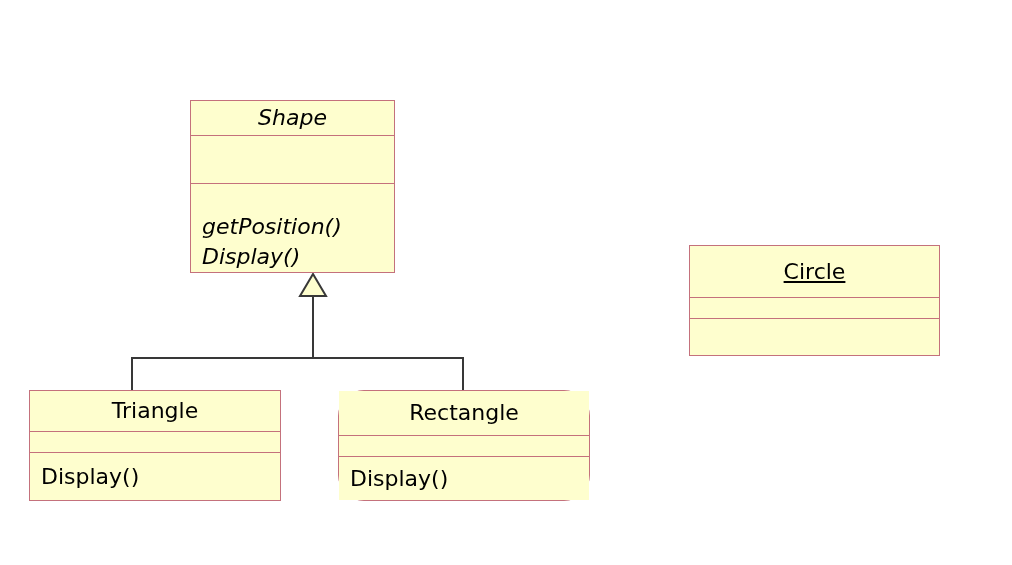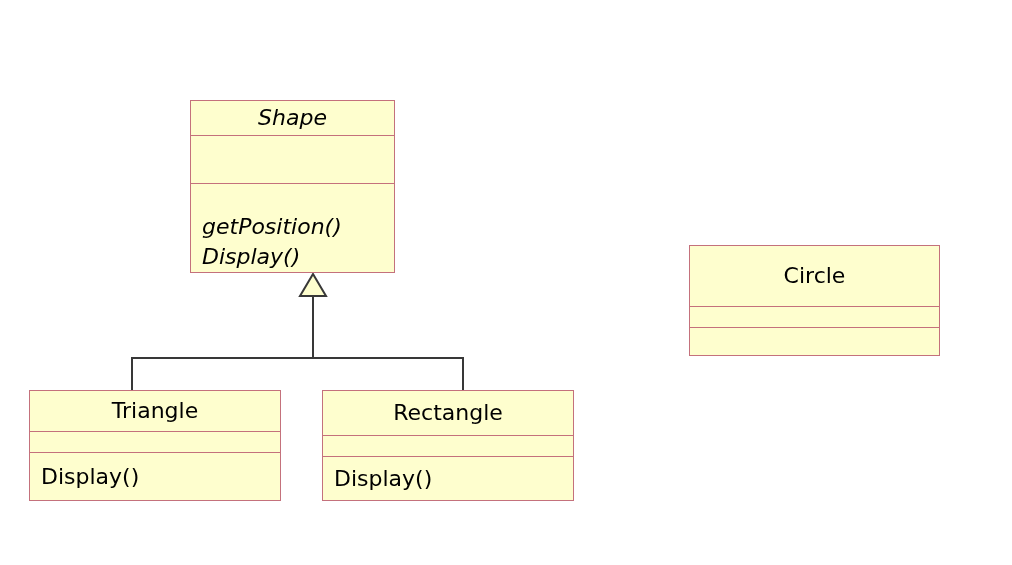--- a/index.html
+++ b/index.html
@@ -105,30 +105,30 @@
   <div class="uml-class" style="left:29px; top:390px; width:252px; height:111px;">
     <div class="uml-compartment uml-name-compartment" style="height:41px;">
       <span class="class-name concrete">Triangle</span>
     </div>
     <div class="uml-compartment uml-attr-compartment" style="height:21px;"></div>
     <div class="uml-compartment uml-op-compartment" style="flex:1;">
       <span class="member concrete">Display()</span>
     </div>
   </div>
 
-  <div class="uml-class" style="left:322px; top:390px; width:252px; height:111px;">
+  <div class="uml-class" style="left:338px; top:390px; width:252px; height:111px;border-radius:26px;">
     <div class="uml-compartment uml-name-compartment" style="height:45px;">
       <span class="class-name concrete">Rectangle</span>
     </div>
     <div class="uml-compartment uml-attr-compartment" style="height:21px;"></div>
     <div class="uml-compartment uml-op-compartment" style="flex:1;">
       <span class="member concrete">Display()</span>
     </div>
   </div>
 
   <div class="uml-class" style="left:689px; top:245px; width:251px; height:111px;">
-    <div class="uml-compartment uml-name-compartment" style="height:61px;">
+    <div class="uml-compartment uml-name-compartment" style="height:52px;text-decoration:underline;">
       <span class="class-name concrete">Circle</span>
     </div>
     <div class="uml-compartment uml-attr-compartment" style="height:21px;"></div>
   </div>
 
 </div>
 
 </body></html>

